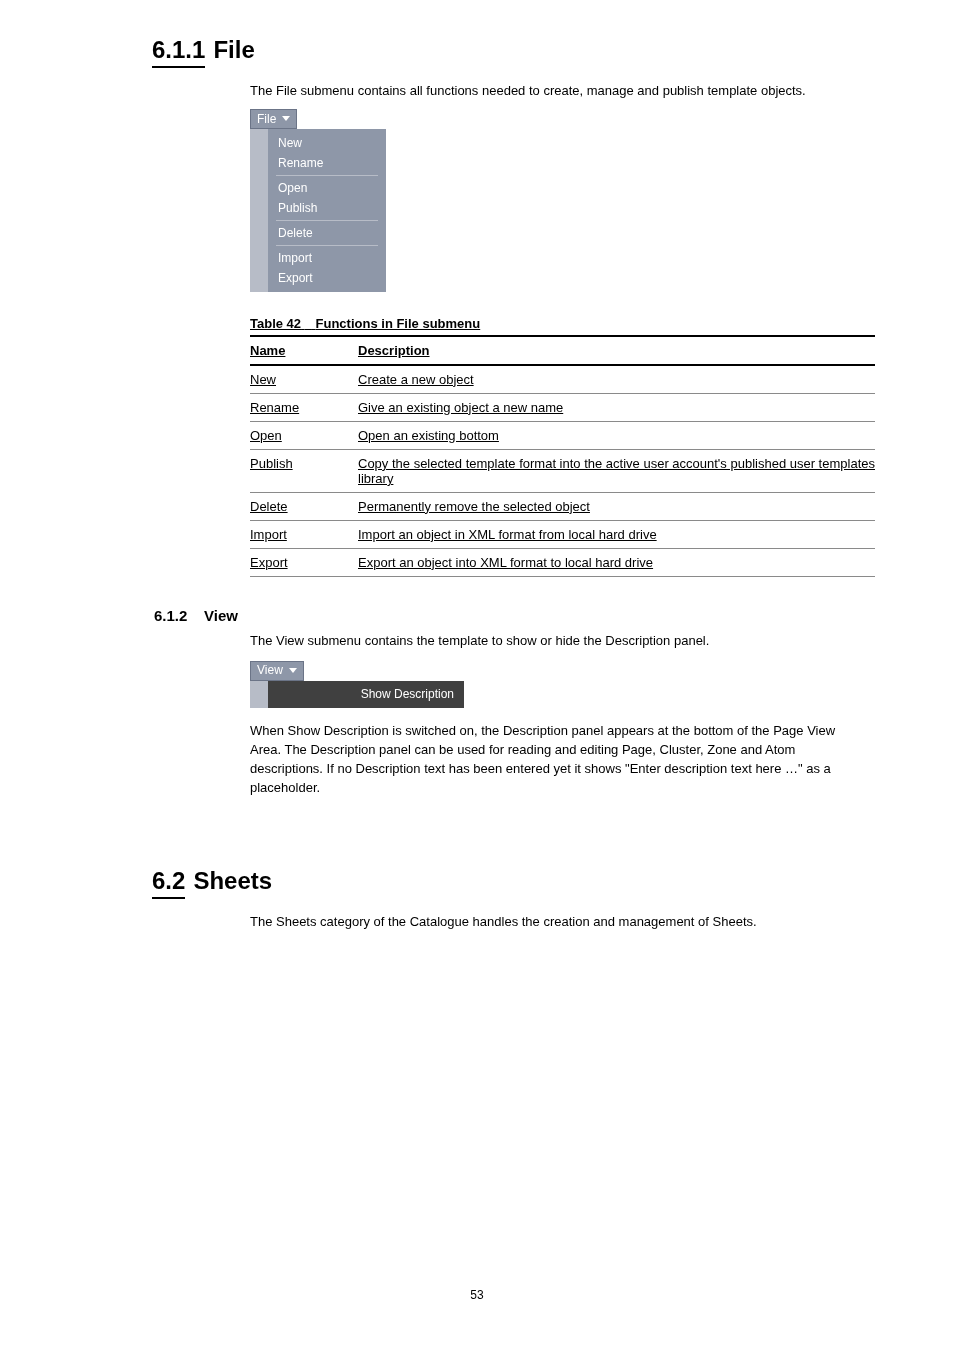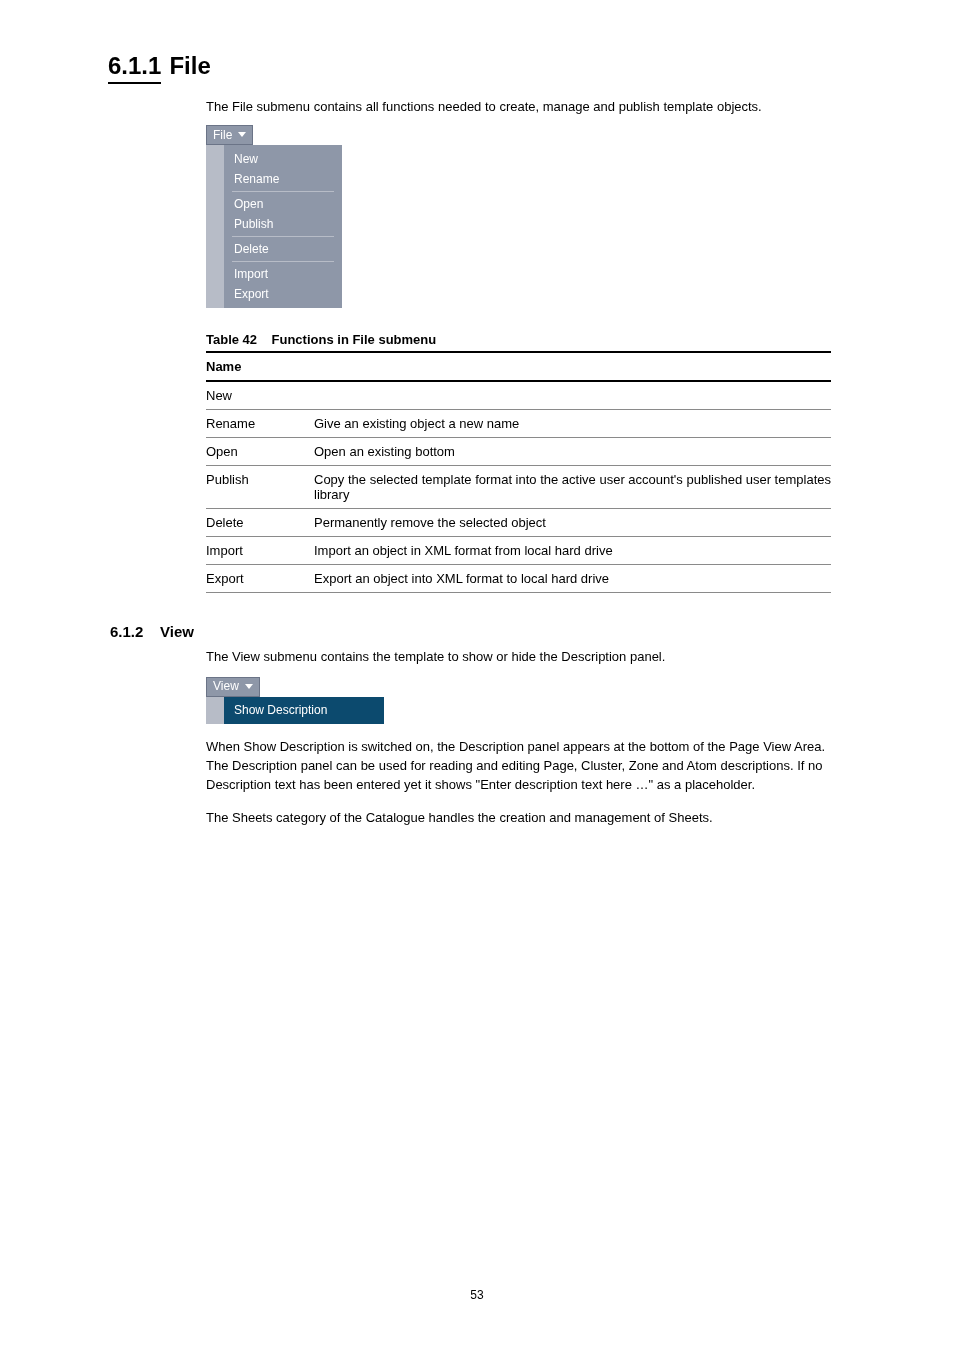--- a/index.html
+++ b/index.html
@@ -1,37 +1,37 @@
 <!DOCTYPE html>
 <html><head>
 <meta charset="utf-8">
 <style>
   * { box-sizing: border-box; margin: 0; padding: 0; }
   html, body { width: 954px; height: 1350px; background: #fff; font-family: Arial, Helvetica, sans-serif; color: #000; }
-  .page { padding: 52px 110px 40px 110px; }
+  .page { padding: 36px 110px 40px 110px; margin-left: 44px; }
   .title-row { display: flex; align-items: baseline; gap: 6px; margin-left: -2px; }
   .chnum { font-size: 24px; font-weight: 700; border-bottom: 2px solid #000; padding-bottom: 2px; margin-right: 2px; }
   .chtitle { font-size: 24px; font-weight: 700; }
   .body-text { font-size: 13px; line-height: 1.45; }
   .para { margin-top: 14px; margin-left: 96px; }
   .menu-wrap { margin-top: 8px; margin-left: 96px; }
   .file-btn, .view-btn {
     display: inline-flex; align-items: center; gap: 6px;
     background: #8e97a8; color: #fff; font-size: 12px;
     border: 1px solid #6b7487; height: 20px; padding: 0 6px;
   }
   .caret { width: 0; height: 0; border-left: 4px solid transparent; border-right: 4px solid transparent; border-top: 5px solid #fff; display: inline-block; }
   .dropdown { background: #8e97a8; border: 0; width: 136px; margin-top: 0; margin-left: 0; display: flex; }
   .dd-gutter { width: 18px; background: #b7bcc7; }
   .dd-items { flex: 1; padding: 4px 0; }
   .dd-item { color: #fff; font-size: 12px; padding: 3px 10px; }
   .dd-sep { height: 1px; background: #b7bcc7; margin: 2px 8px; }
-  .dropdown2 { background: #0c4a6e; width: 178px; display: flex; }
+  .dropdown2 { background: #404040; width: 214px; display: flex; text-align: right; }
   .dd2-items { flex: 1; padding: 2px 0; }
-  .table { margin-top: 24px; margin-left: 96px; width: 625px; font-size: 13px; }
+  .table { margin-top: 24px; margin-left: 96px; width: 625px; font-size: 13px; text-decoration: underline; }
   .trow { display: flex; border-bottom: 1px solid #8a8a8a; padding: 6px 0; align-items: flex-start; }
   .trow.header { border-top: 2px solid #000; border-bottom: 2px solid #000; font-weight: 700; }
   .tcell-a { width: 108px; padding-right: 8px; }
   .tcell-b { flex: 1; }
   .tcaption { font-size: 13px; font-weight: 700; margin-bottom: 4px; }
   .sec2 { margin-top: 30px; margin-left: 0; }
   .h2 { font-size: 15px; font-weight: 700; }
   .sec2-body { margin-left: 96px; margin-top: 8px; }
   .sheets-title-row { display: flex; align-items: baseline; gap: 6px; margin-top: 70px; margin-left: -2px; }
   .sheets-num { font-size: 24px; font-weight: 700; border-bottom: 2px solid #000; padding-bottom: 2px; margin-right: 2px; }
@@ -75,23 +75,25 @@
   </div>
 
   <div class="table">
     <div class="tcaption">
       <span>Table 42</span>
       <span>&nbsp;&nbsp;</span>
       <span>Functions in File submenu</span>
     </div>
     <div class="trow header">
       <div class="tcell-a">Name</div>
+      <div class="tcell-b">Description</div>
     </div>
     <div class="trow">
       <div class="tcell-a">New</div>
+      <div class="tcell-b">Create a new object</div>
     </div>
     <div class="trow">
       <div class="tcell-a">Rename</div>
       <div class="tcell-b">Give an existing object a new name</div>
     </div>
     <div class="trow">
       <div class="tcell-a">Open</div>
       <div class="tcell-b">Open an existing bottom</div>
     </div>
     <div class="trow">
@@ -129,18 +131,22 @@
           <div class="dd-gutter"></div>
           <div class="dd2-items">
             <div class="dd-item">Show Description</div>
           </div>
         </div>
       </div>
       <div style="margin-top:14px;">When Show Description is switched on, the Description panel appears at the bottom of the Page View Area. The Description panel can be used for reading and editing Page, Cluster, Zone and Atom descriptions. If no Description text has been entered yet it shows "Enter description text here …" as a placeholder.</div>
     </div>
   </div>
 
+  <div class="sheets-title-row">
+    <span class="sheets-num">6.2</span>
+    <span class="sheets-title">Sheets</span>
+  </div>
   <div class="para body-text">The Sheets category of the Catalogue handles the creation and management of Sheets.</div>
 
 </div>
 
 <div class="pagenum">53</div>
 </div>
 
 </body></html>

